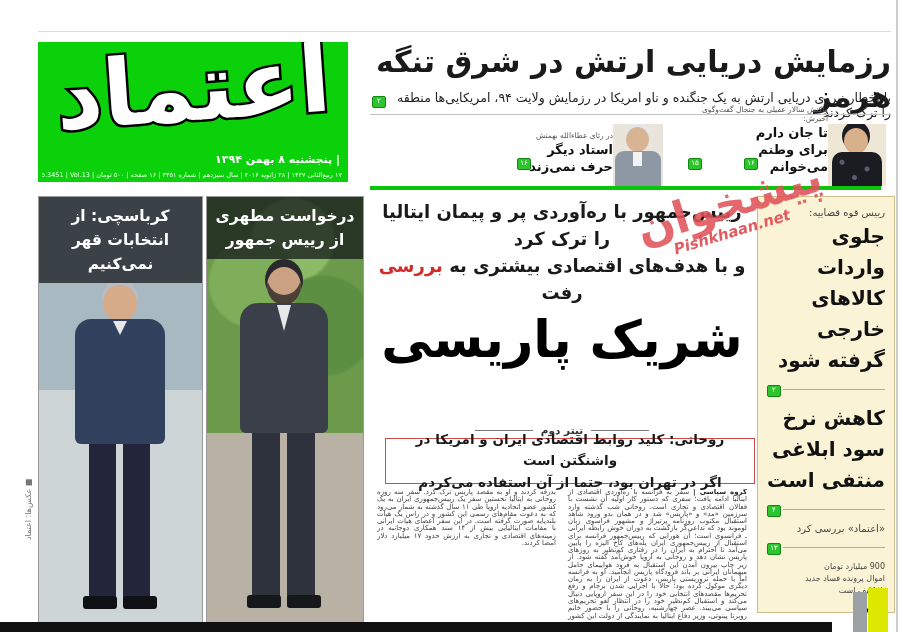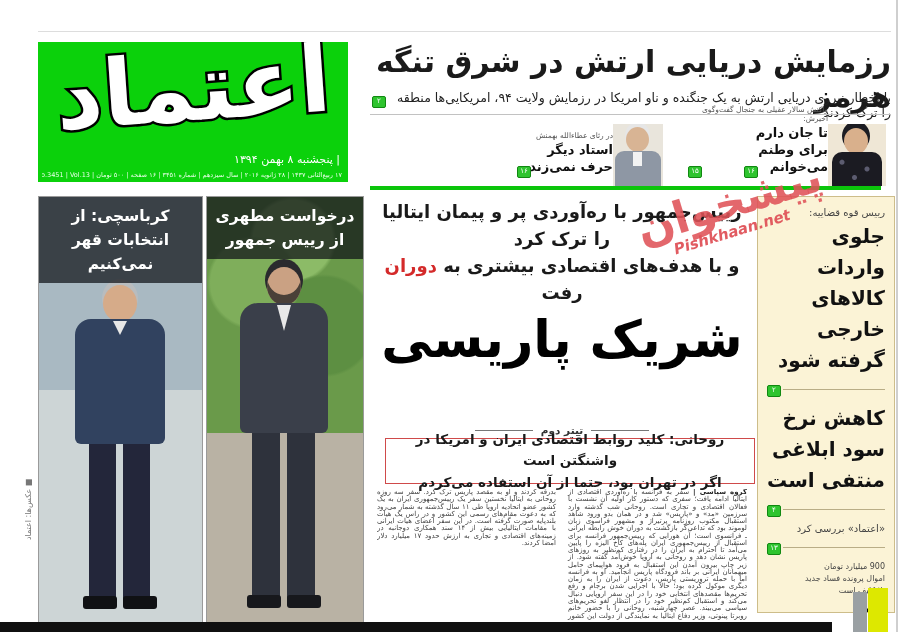--- a/index.html
+++ b/index.html
@@ -11,42 +11,42 @@
 
   
   .top-rule{left:38px;top:31px;width:853px;height:1px;background:#ddd;}
   .page-edge{left:896px;top:0;width:2px;height:632px;background:#cfcfcf;}
 
   
   .logo-box{left:38px;top:42px;width:310px;height:140px;background:#0bd10b;overflow:hidden;}
   .logo-word{position:absolute;left:0;right:0;top:-4px;text-align:center;color:#fff;
      font-size:92px;font-weight:bold;-webkit-text-stroke:5px #000;paint-order:stroke fill;
      text-shadow:0 0 2px #000;transform:rotate(-4deg);line-height:1.1;}
-  .logo-date{position:absolute;right:8px;bottom:16px;color:#fff;font-size:11px;font-weight:normal;}
+  .logo-date{position:absolute;right:8px;bottom:16px;color:#fff;font-size:11px;font-weight:bold;}
   .logo-info{position:absolute;left:4px;right:6px;bottom:3px;color:#eaffea;font-size:6.5px;
      white-space:nowrap;overflow:hidden;text-align:left;direction:rtl;}
 
   
   .top-headline{left:370px;top:44px;width:521px;text-align:right;font-size:30px;font-weight:bold;
      letter-spacing:-.5px;}
   .top-subhead{left:392px;top:90px;width:499px;text-align:right;font-size:12.5px;color:#222;}
   .badge{display:inline-block;background:#2ec42e;color:#fff;border:1px solid #118811;
      font-size:7px;line-height:9px;min-width:12px;height:10px;text-align:center;border-radius:2px;}
   .sub-badge{left:372px;top:96px;}
   .top-sep{left:370px;top:114px;width:521px;height:1px;background:#c2c2c2;}
 
   
   .strip{left:370px;top:118px;width:521px;height:68px;}
   .strip-cell{position:absolute;bottom:0;display:flex;align-items:flex-end;direction:ltr;}
   .cell-text{direction:rtl;text-align:right;margin-bottom:10px;}
   .cell-kicker{font-size:7.5px;color:#555;margin-bottom:2px;}
   .cell-headline{font-size:13px;font-weight:bold;line-height:1.3;color:#111;}
   .strip-photo{position:relative;overflow:hidden;height:62px;flex:none;}
   .green-line{left:370px;top:186px;width:511px;height:4px;background:#0bc50b;}
-  .strip-badge{position:absolute;bottom:8px;font-family:Liberation Serif, serif;}
+  .strip-badge{position:absolute;bottom:16px;font-family:Liberation Serif, serif;}
 
   
   .head{position:absolute;border-radius:50%;}
   .torso{position:absolute;}
 
   
   .photo{border:1px solid #9a9a9a;overflow:hidden;}
   .photo-motahari{left:206px;top:196px;width:156px;height:429px;
      background:radial-gradient(circle at 30% 20%,#7fae5b 0 12%,transparent 13%),
                 radial-gradient(circle at 75% 30%,#5d8f42 0 15%,transparent 16%),
@@ -168,21 +168,21 @@
   <div class="torso" style="left:84px;top:247px;width:27px;height:155px;background:#23263a;"></div>
   <div class="torso" style="left:44px;top:399px;width:34px;height:13px;background:#101114;border-radius:3px;"></div>
   <div class="torso" style="left:84px;top:399px;width:34px;height:13px;background:#101114;border-radius:3px;"></div>
   <div class="overlay preline">کرباسچی: از
 انتخابات قهر نمی‌کنیم</div>
 </div>
 <div class="abs photo-caption rtl">■ عکس‌ها: اعتماد</div>
 
 <div class="abs main-kicker rtl">
   <span>رییس‌جمهور با ره‌آوردی پر و پیمان ایتالیا را ترک کرد</span><br>
-  <span>و با هدف‌های اقتصادی بیشتری به </span><span class="hl-red">دوران</span><span> رفت</span>
+  <span>و با هدف‌های اقتصادی بیشتری به </span><span class="hl-red">بررسی</span><span> رفت</span>
 </div>
 
 <div class="abs main-headline rtl">
   <br>
   <span>شریک پاریسی</span>
 </div>
 
 <div class="abs second-label">
   <span class="dash"></span>
   <span>تیتر دوم</span>

